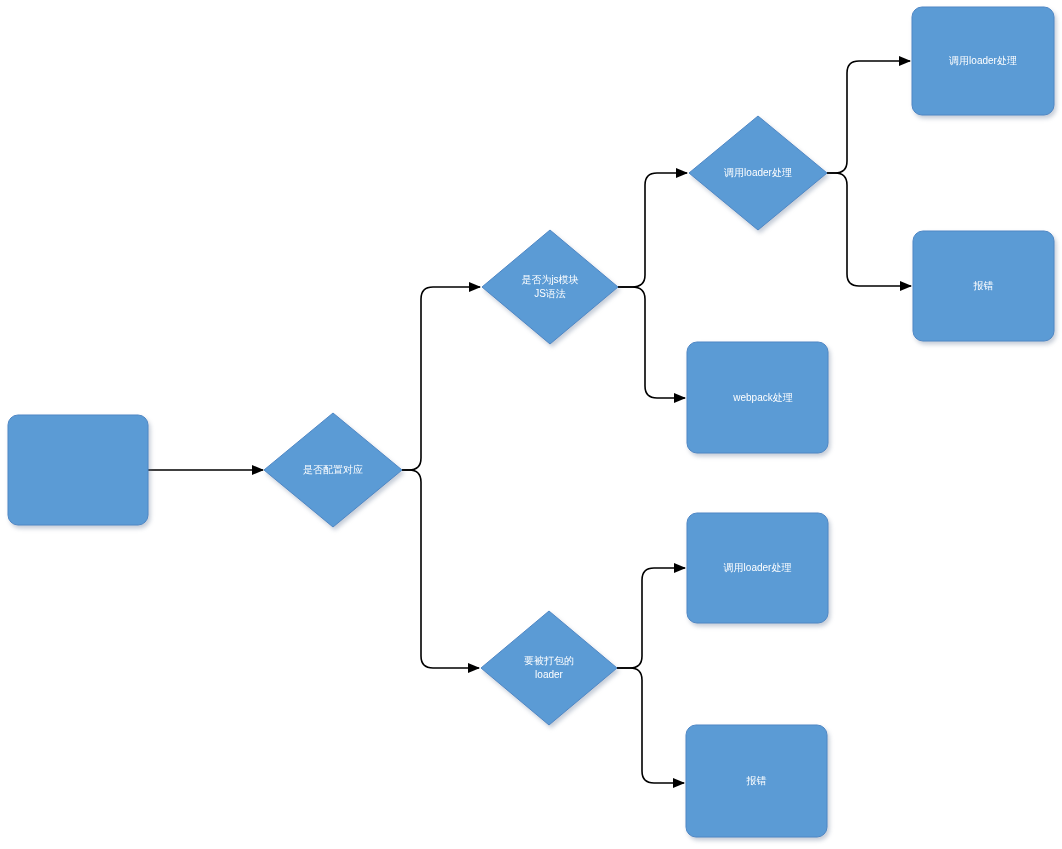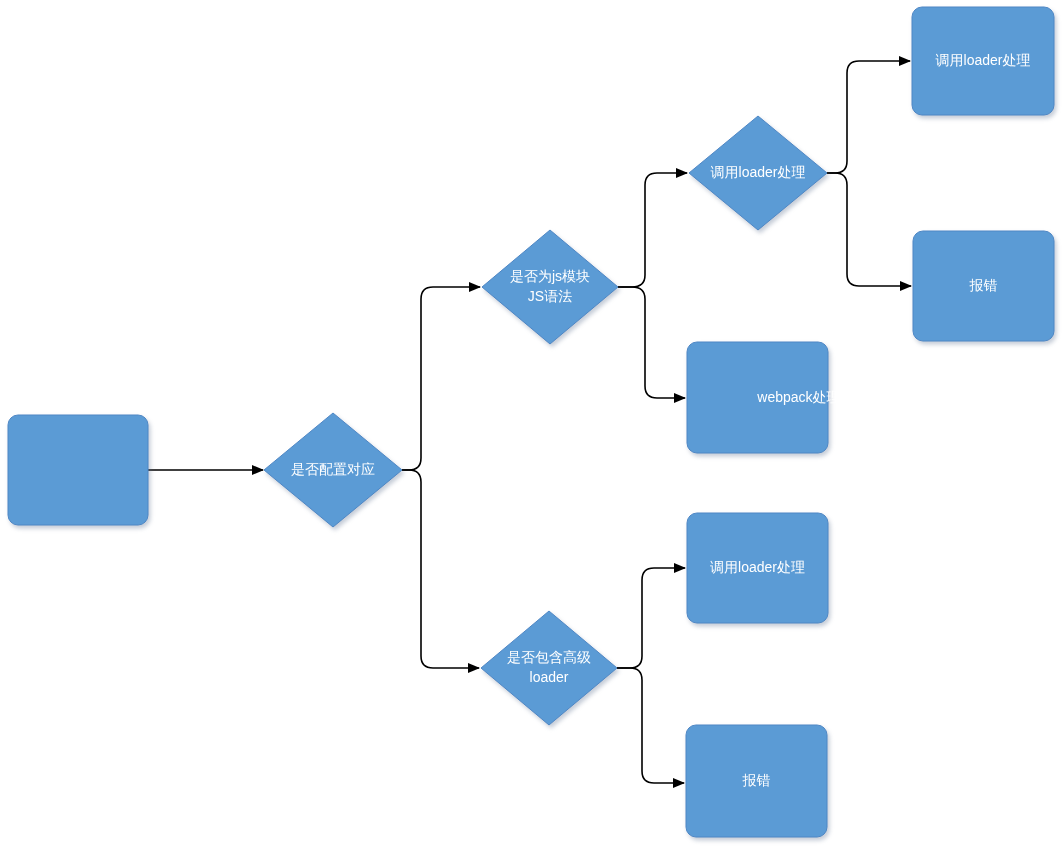--- a/index.html
+++ b/index.html
@@ -34,21 +34,21 @@
     stroke: #000000;
     stroke-width: 1.6;
   }
   .node-label {
     position: absolute;
     display: flex;
     align-items: center;
     justify-content: center;
     text-align: center;
     color: #ffffff;
-    font-size: 14px;
+    font-size: 10px;
     line-height: 1.4;
     white-space: pre-line;
     pointer-events: none;
     user-select: none;
   }
 </style>
 </head>
 <body>
 
 <div class="canvas">
@@ -91,22 +91,22 @@
 
   <div class="node-label" style="left:482px; top:230px; width:136px; height:114px;">是否为js模块
 JS语法</div>
 
   <div class="node-label" style="left:689px; top:116px; width:138px; height:114px;">调用loader处理</div>
 
   <div class="node-label" style="left:912px; top:7px; width:142px; height:108px;">调用loader处理</div>
 
   <div class="node-label" style="left:913px; top:231px; width:141px; height:110px;">报错</div>
 
-  <div class="node-label" style="left:687px; top:342px; width:152px; height:111px;padding-left:36px;">webpack处理</div>
+  <div class="node-label" style="left:687px; top:342px; width:152px; height:111px;">webpack处理</div>
 
-  <div class="node-label" style="left:481px; top:611px; width:136px; height:114px;">是否包含高级
+  <div class="node-label" style="left:481px; top:611px; width:136px; height:114px;">要被打包的
 loader</div>
 
   <div class="node-label" style="left:687px; top:513px; width:141px; height:110px;">调用loader处理</div>
 
   <div class="node-label" style="left:686px; top:725px; width:141px; height:112px;">报错</div>
 
 </div>
 
 </body></html>

